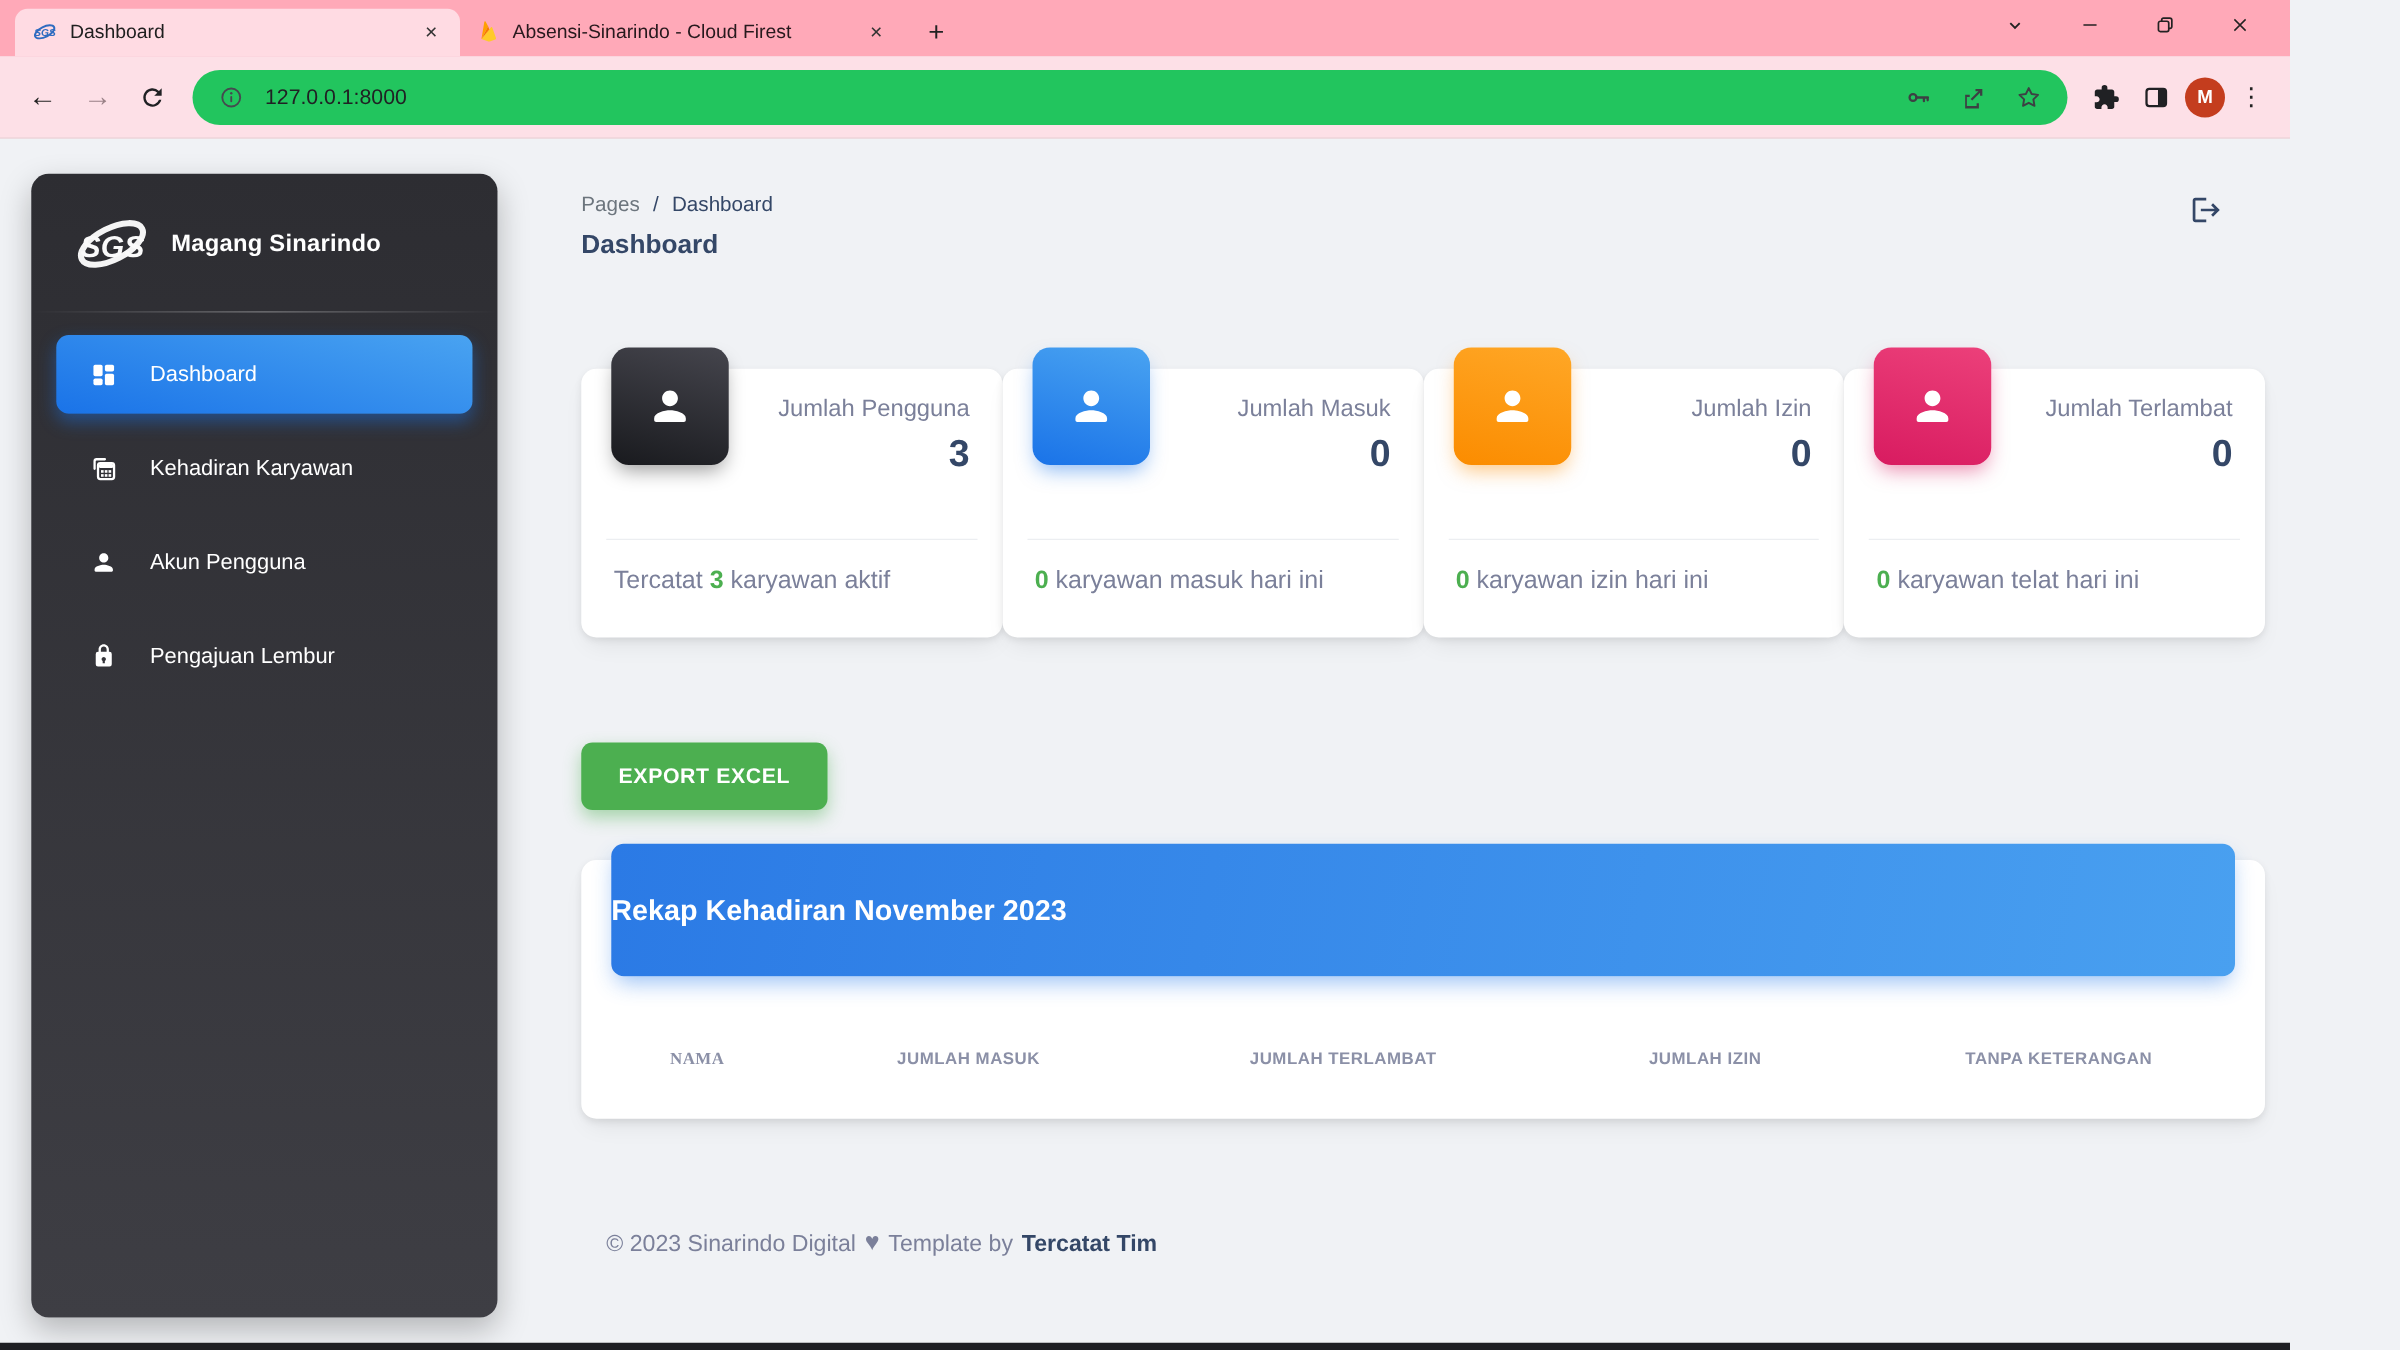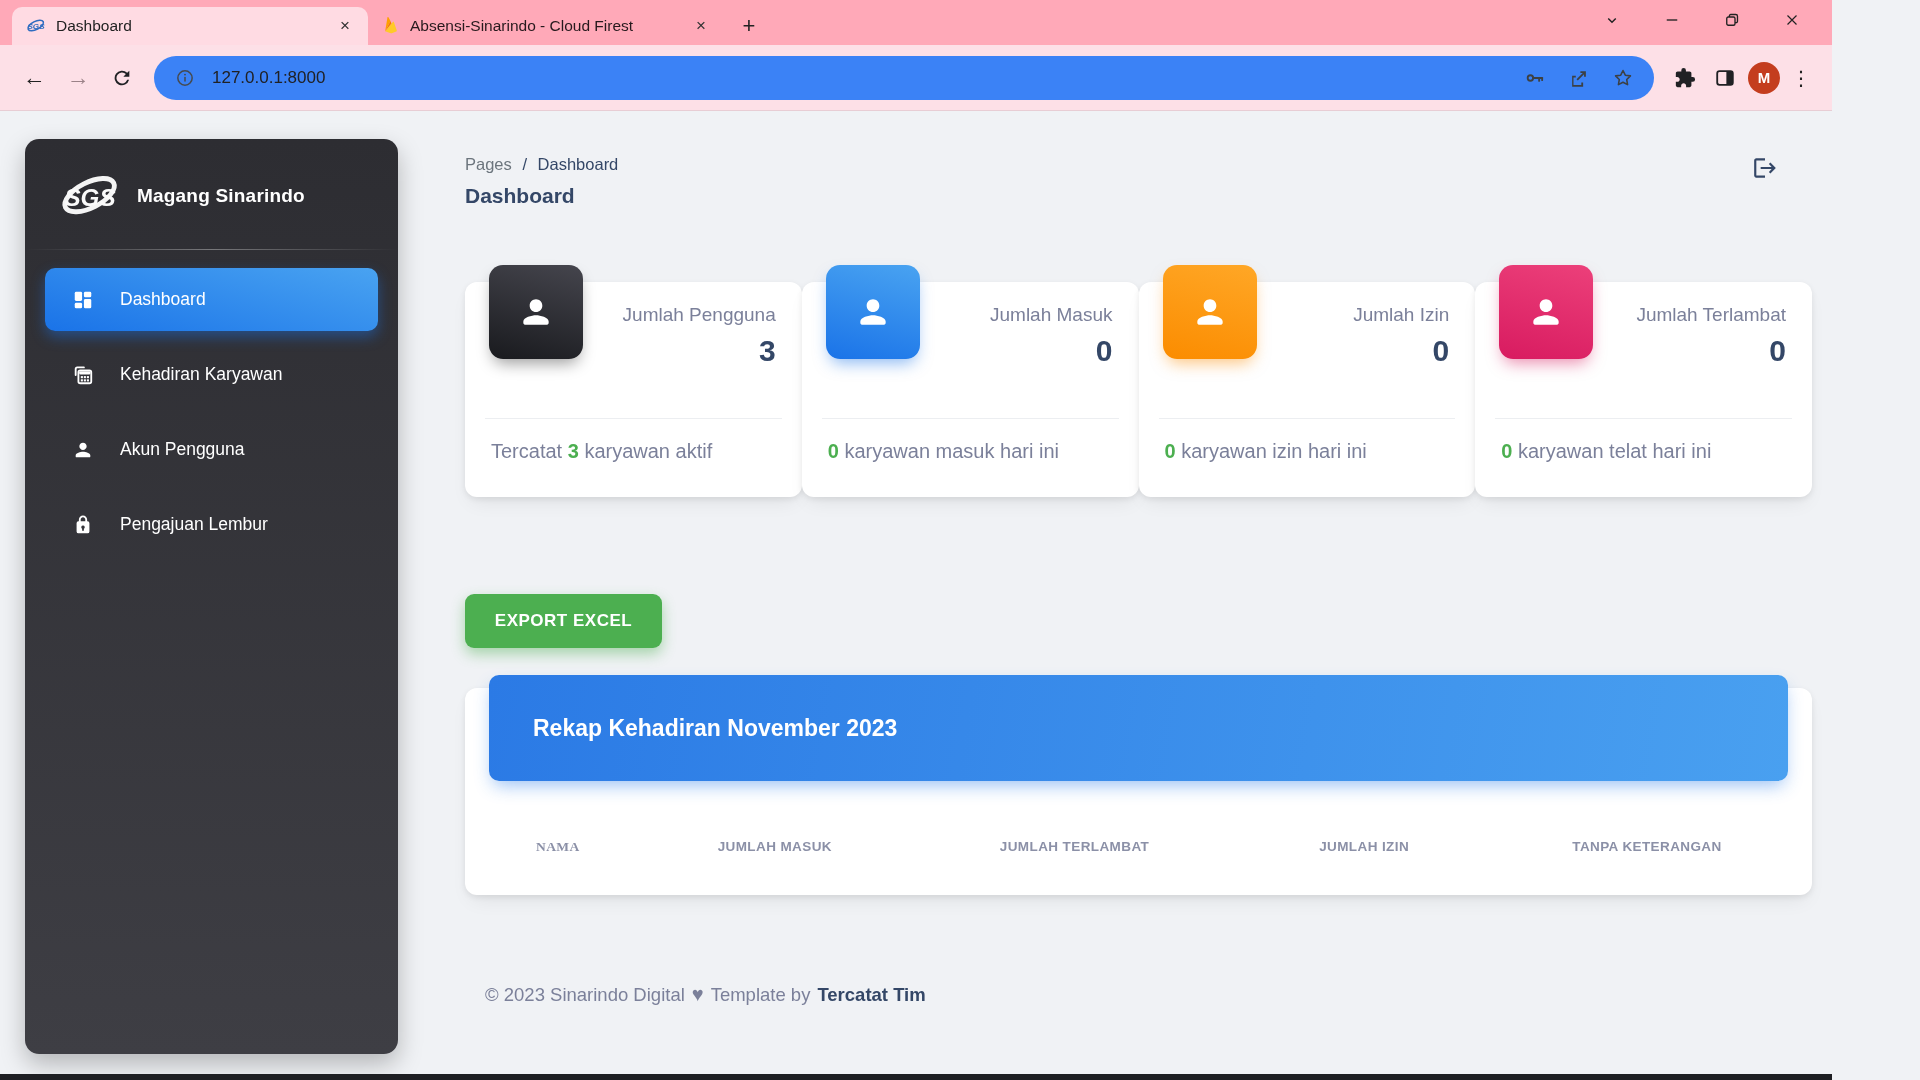--- a/index.html
+++ b/index.html
@@ -24,21 +24,21 @@
   .tab .tab-close { width:22px; height:22px; border-radius:50%; display:flex; align-items:center; justify-content:center; font-size:17px; color:#333; }
   .newtab-btn { width:30px; height:30px; margin:0 0 4px 10px; display:flex; align-items:center; justify-content:center; font-size:22px; color:#222; border-radius:50%; }
   .win-controls { position:absolute; right:10px; top:0; height:40px; display:flex; }
   .win-btn { width:60px; height:40px; display:flex; align-items:center; justify-content:center; }
 
   
   .toolbar { height:66px; background:#fde0e7; display:flex; align-items:center; padding:0 16px 0 14px; gap:4px; border-bottom:1px solid #e8cdd4; flex:0 0 auto; }
   .nav-btn { width:40px; height:40px; border-radius:50%; display:flex; align-items:center; justify-content:center; font-size:23px; color:#222; }
   .nav-btn.disabled { color:#9b8288; }
   .omnibox {
-    flex:1; max-width:1530px; height:44px; margin-left:8px; background:#3b82f6;
+    flex:1; max-width:1530px; height:44px; margin-left:8px; background:#22c55e;
     border-radius:22px; display:flex; align-items:center; padding:0 14px 0 14px; gap:10px;
   }
   .omnibox .url { font-size:17px; color:#202124; flex:0 0 auto; }
   .omnibox .spacer { flex:1; }
   .box-icon { width:34px; height:34px; display:flex; align-items:center; justify-content:center; border-radius:50%; }
   .toolbar-right { display:flex; align-items:center; gap:6px; margin-left:10px; }
   .avatar { width:32px; height:32px; border-radius:50%; background:#c43d1e; color:#fff; font-size:15px; font-weight:bold; display:flex; align-items:center; justify-content:center; }
   .kebab { font-size:20px; color:#222; width:30px; text-align:center; }
 
   
@@ -63,21 +63,21 @@
   .main { position:absolute; left:429px; right:20px; top:0; bottom:0;margin-left:36px; }
   .topbar { position:relative; padding-top:44px; }
   .breadcrumb { font-size:16.5px; }
   .breadcrumb .bc-parent { color:#6c757d; }
   .breadcrumb .bc-sep { color:#344767; margin:0 6px; }
   .breadcrumb .bc-current { color:#344767; }
   .page-title { font-size:21px; font-weight:bold; color:#344767; margin-top:10px; }
   .logout { position:absolute; right:32px; top:42px; width:30px; height:30px; display:flex; align-items:center; justify-content:center; cursor:pointer; }
 
   
-  .cards-row { position:absolute; left:0; right:0; top:171px; display:flex; }
+  .cards-row { position:absolute; left:0; right:0; top:184px; display:flex; }
   .stat-card {
     flex:1; height:215px; background:#fff; border-radius:12px; position:relative;
     box-shadow:0 2px 6px rgba(0,0,0,.08), 0 10px 20px -6px rgba(0,0,0,.08);
   }
   .stat-icon {
     position:absolute; left:24px; top:-17px; width:94px; height:94px; border-radius:14px;
     display:flex; align-items:center; justify-content:center;
   }
   .grad-dark   { background:linear-gradient(195deg,#45454d 0%,#191a1e 100%); box-shadow:0 8px 16px -4px rgba(0,0,0,.4); }
   .grad-blue   { background:linear-gradient(195deg,#49a3f1 0%,#1a73e8 100%); box-shadow:0 8px 16px -4px rgba(26,115,232,.5); }
@@ -100,21 +100,21 @@
 
   
   .table-card {
     position:absolute; left:0; right:0; top:577px; height:207px; background:#fff;
     border-radius:12px; box-shadow:0 2px 6px rgba(0,0,0,.08), 0 10px 20px -6px rgba(0,0,0,.08);
   }
   .table-header {
     position:relative; top:-13px; margin:0 24px; height:106px; border-radius:10px;
     background:linear-gradient(100deg,#2b7ae5 0%,#49a0f0 100%);
     box-shadow:0 8px 18px -4px rgba(26,115,232,.45);
-    display:flex; align-items:center; padding-left:44px;
+    display:flex; align-items:center; 
   }
   .table-header-title { color:#fff; font-size:23px; font-weight:bold; }
   .col-row { display:flex; padding-top:45px; }
   .col-cell { font-size:13.5px; font-weight:bold; color:#8b90a7; letter-spacing:.4px; text-transform:uppercase; text-align:center; }
   .col-1 { width:13.5%; text-align:left; padding-left:71px;font-family:Liberation Serif, serif; }
   .col-2 { width:19%; } .col-3 { width:25.5%; } .col-4 { width:17.5%; } .col-5 { width:24.5%; }
 
   
   .page-footer { position:absolute; left:20px; top:872px; font-size:18.5px; color:#7b809a; display:flex; align-items:center; gap:7px; }
   .page-footer .heart { color:#7b809a; font-size:20px; }

